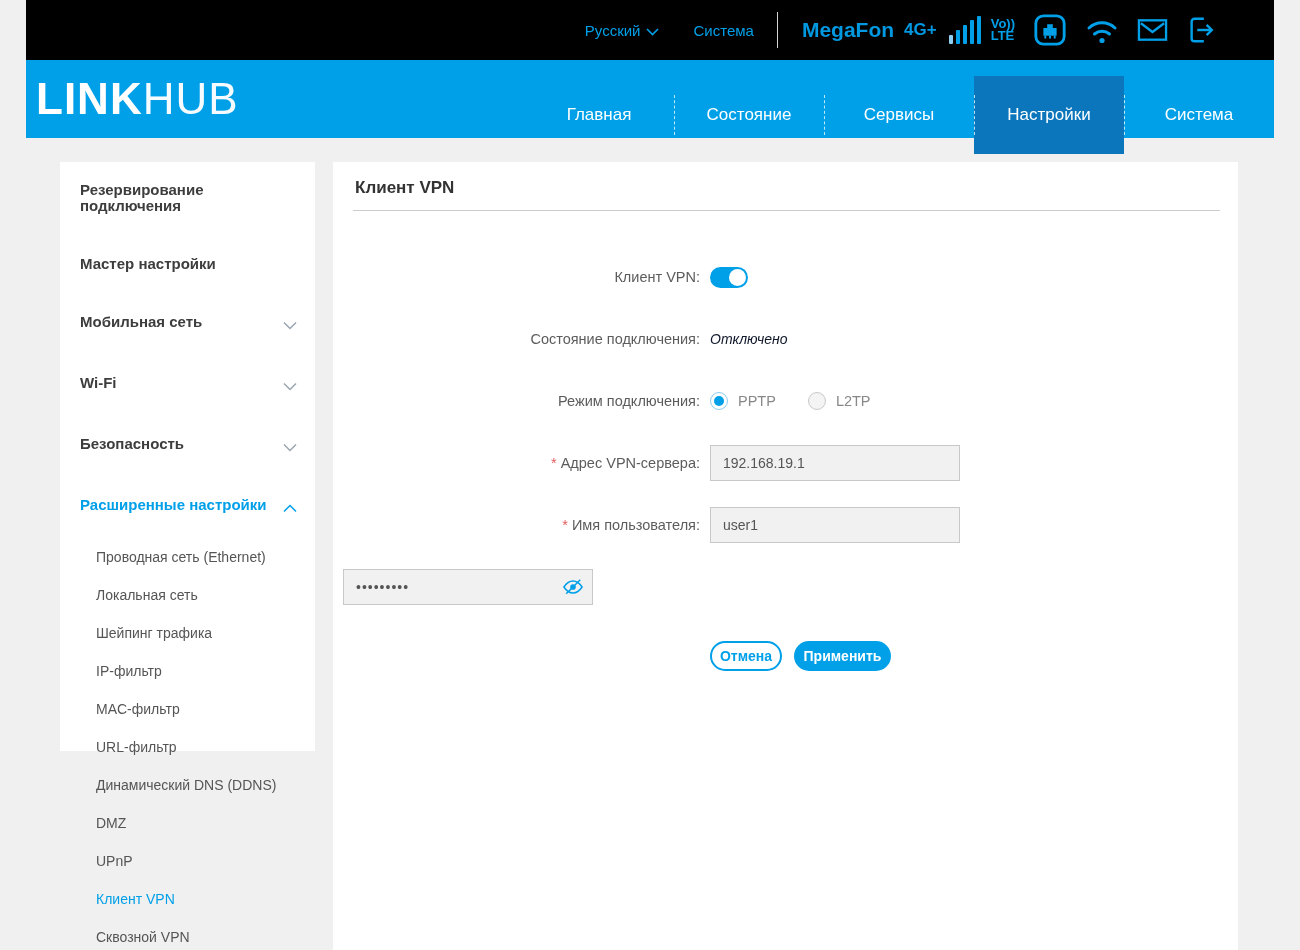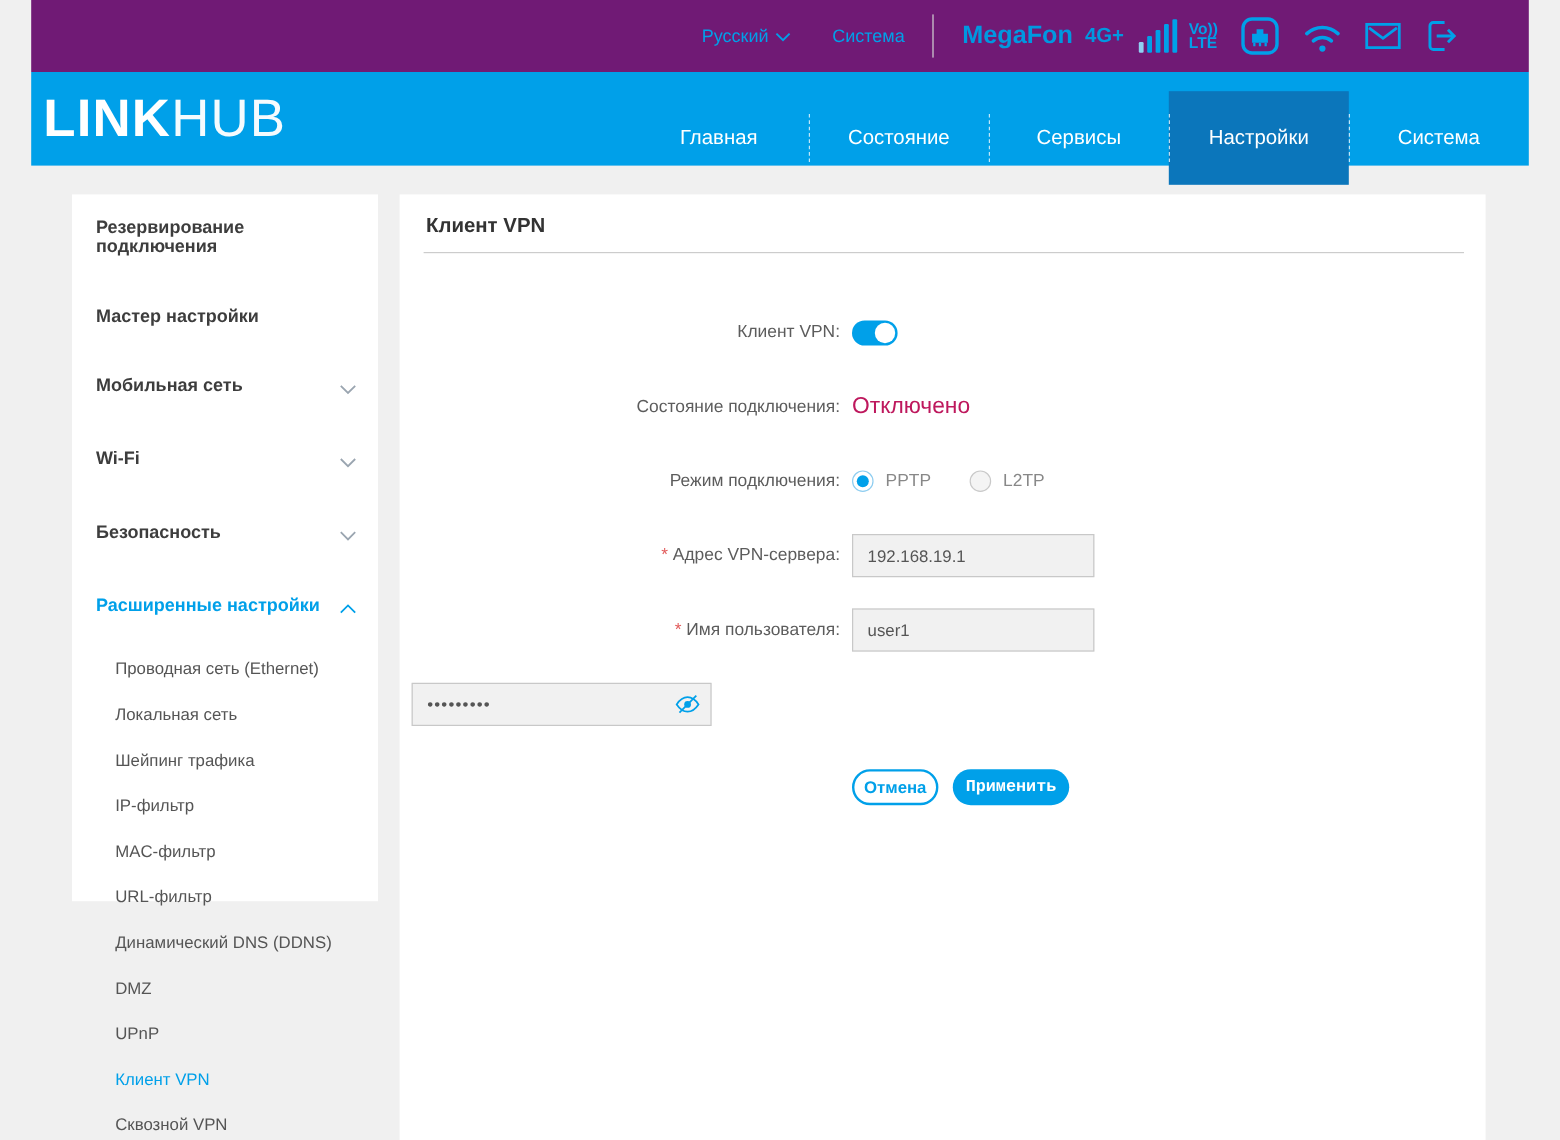--- a/index.html
+++ b/index.html
@@ -1,20 +1,20 @@
 <!DOCTYPE html>
 <html><head>
 <meta charset="utf-8">
 <style>
   * { margin:0; padding:0; box-sizing:border-box; }
   html,body { width:1300px; height:950px; background:#f0f0f0;
     font-family:"Liberation Sans", sans-serif; position:relative; overflow:hidden; }
 
   
-  .topbar { position:absolute; left:26px; top:0; width:1248px; height:60px; background:#701a75;
+  .topbar { position:absolute; left:26px; top:0; width:1248px; height:60px; background:#000000;
     display:flex; align-items:center; justify-content:flex-end; padding-right:58px; }
   .topbar .lang { color:#00a0e9; font-size:15px; display:flex; align-items:center; gap:6px; cursor:pointer; }
   .topbar .help { color:#00a0e9; font-size:15px; margin-left:34px; cursor:pointer; }
   .topbar .vline { width:1px; height:36px; background:#d5d5d5; margin:0 24px 0 23px; }
   .topbar .operator { color:#0098e0; font-size:21px; font-weight:bold; }
   .topbar .nettype { color:#0098e0; font-size:17px; font-weight:bold; margin-left:10px; }
   .sigbars { display:flex; align-items:flex-end; gap:3px; margin-left:12px; height:28px; }
   .sigbars span { width:4px; background:#00a0e9; border-radius:1px; display:block; }
   .sigbars span:nth-child(1){ height:9px; background:#8fd0f2; }
   .sigbars span:nth-child(2){ height:14px; }
@@ -55,40 +55,40 @@
 
   .form { margin-top:48px; }
   .form-row { display:flex; align-items:center; min-height:36px; margin-bottom:26px; }
   .form-label { width:367px; text-align:right; font-size:14.5px; color:#5c5c5c; padding-right:0; flex:0 0 auto; }
   .form-label .req { color:#e25d5d; margin-right:4px; }
   .form-ctrl { margin-left:10px; display:flex; align-items:center; }
 
   .toggle { width:38px; height:21px; border-radius:11px; background:#00a0e9; position:relative; cursor:pointer; }
   .toggle .knob { position:absolute; top:2px; right:2px; width:17px; height:17px; border-radius:50%; background:#fff; }
 
-  .status-val { font-size:19px; color:#be185d; }
+  .status-val { font-size:14px; color:#0f172a;font-style:italic; }
 
   .radio { display:flex; align-items:center; margin-right:32px; cursor:pointer; }
   .radio .circle { width:18px; height:18px; border-radius:50%; background:#f4f4f4; border:1px solid #c9c9c9;
     display:flex; align-items:center; justify-content:center; }
   .radio.checked .circle { background:#fff; border-color:#8ecdf0; }
   .radio.checked .circle i { width:10px; height:10px; border-radius:50%; background:#00a0e9; display:block; }
   .radio .rlabel { font-size:14.5px; color:#888; margin-left:10px; }
 
-  .tinput { width:202px; height:36px; background:#f1f1f1; border:1px solid #c8c8c8;
+  .tinput { width:250px; height:36px; background:#f1f1f1; border:1px solid #c8c8c8;
     font-size:14px; color:#555; padding:0 12px; font-family:"Liberation Sans", sans-serif; }
   .pw-wrap { position:relative; width:250px; }
   .pw-wrap .tinput { width:250px; letter-spacing:1px; padding-right:36px; }
   .eye { position:absolute; right:9px; top:8px; cursor:pointer; }
 
   .btn-row { margin-left:377px; display:flex; align-items:flex-start; margin-top:36px; }
   .btn { height:30px; border-radius:16px; font-size:14px; font-weight:bold; cursor:pointer;
     display:flex; align-items:center; justify-content:center; font-family:"Liberation Sans", sans-serif; }
   .btn-cancel { width:72px; background:#fff; border:2px solid #00a0e9; color:#00a0e9; }
-  .btn-apply { width:97px; background:#00a0e9; border:none; color:#fff; margin-left:12px;font-family:Liberation Mono, monospace; }
+  .btn-apply { width:97px; background:#00a0e9; border:none; color:#fff; margin-left:12px; }
 </style>
 </head>
 <body>
 
 <div class="topbar">
   <div class="lang">
     <span>Русский</span>
     <span>
       <svg width="13" height="8" viewBox="0 0 13 8">
           <polyline points="1,1 6.5,6.5 12,1" fill="none" stroke="#00a0e9" stroke-width="1.6"></polyline>

